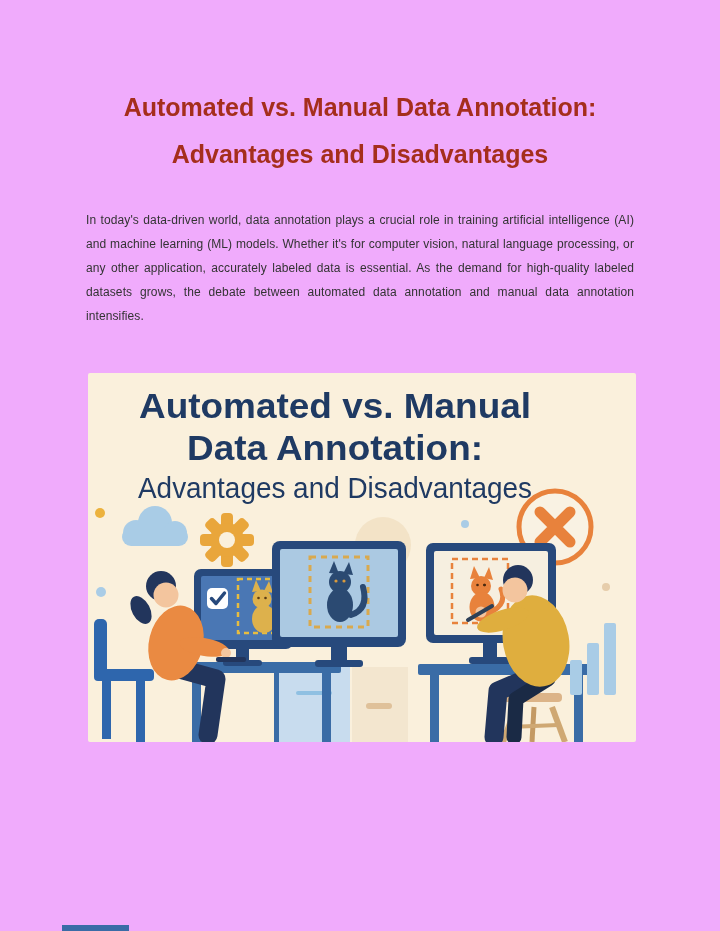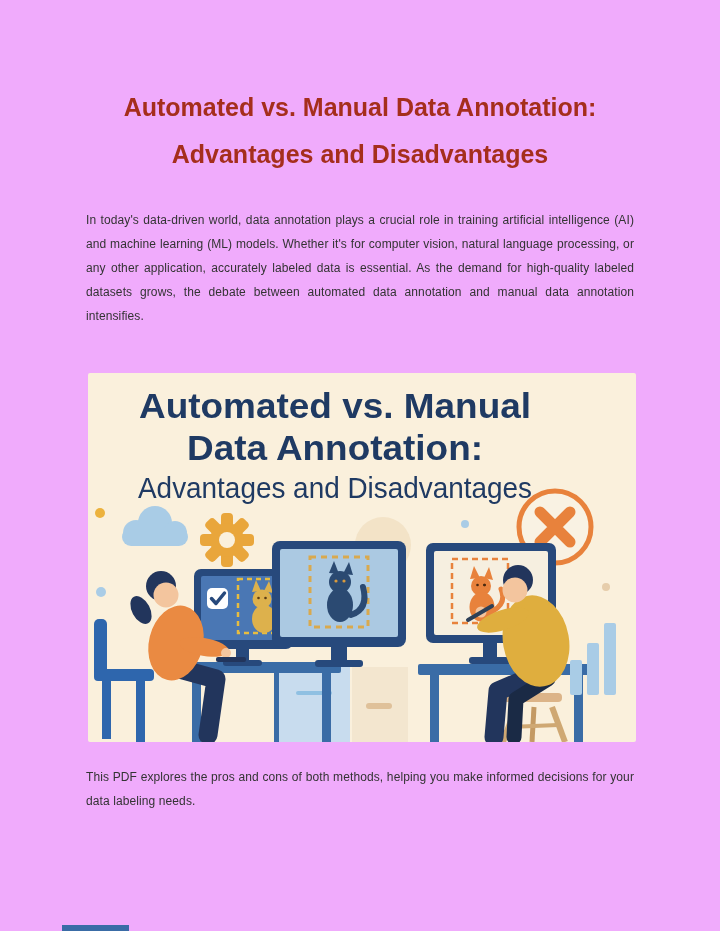--- a/index.html
+++ b/index.html
@@ -189,17 +189,16 @@
         <ellipse cx="448" cy="268" rx="33" ry="46" fill="#dfae3e" transform="rotate(-10 448 268)"></ellipse>
         <ellipse cx="415" cy="247" rx="27" ry="10" fill="#dfae3e" transform="rotate(-18 415 247)"></ellipse>
         <circle cx="430" cy="207" r="15" fill="#22355c"></circle>
         <circle cx="427" cy="217" r="12.5" fill="#f3c59e"></circle>
         <circle cx="393" cy="239" r="5.5" fill="#f3c59e"></circle>
         <path d="M380,247 L404,233" stroke="#2e4057" stroke-width="4" stroke-linecap="round"></path>
       </g>
     </svg>
   </div>
 
-  <p class="body-text closing" style="color: rgb(51, 51, 51);">This PDF explores the pros and cons of both methods, helping you make informed decisions for your data labeling needs.</p>
 
   <div class="next-page-peek" style="background-color: rgb(58, 108, 166);"></div>
 
 </div>
 
 </body></html>

